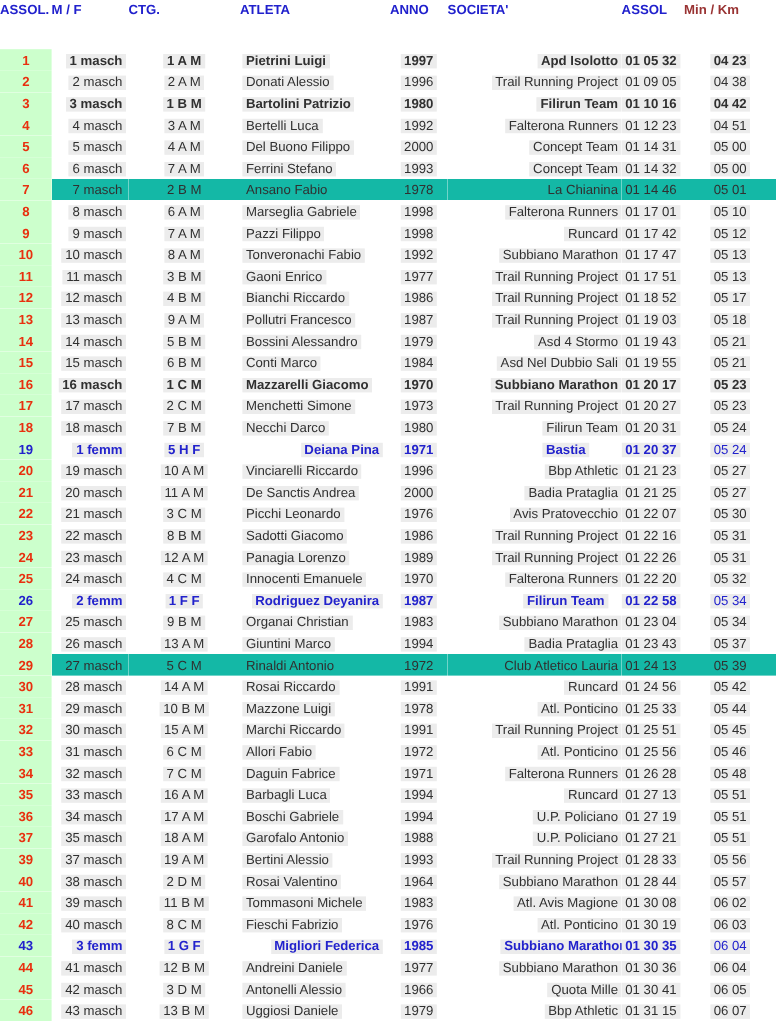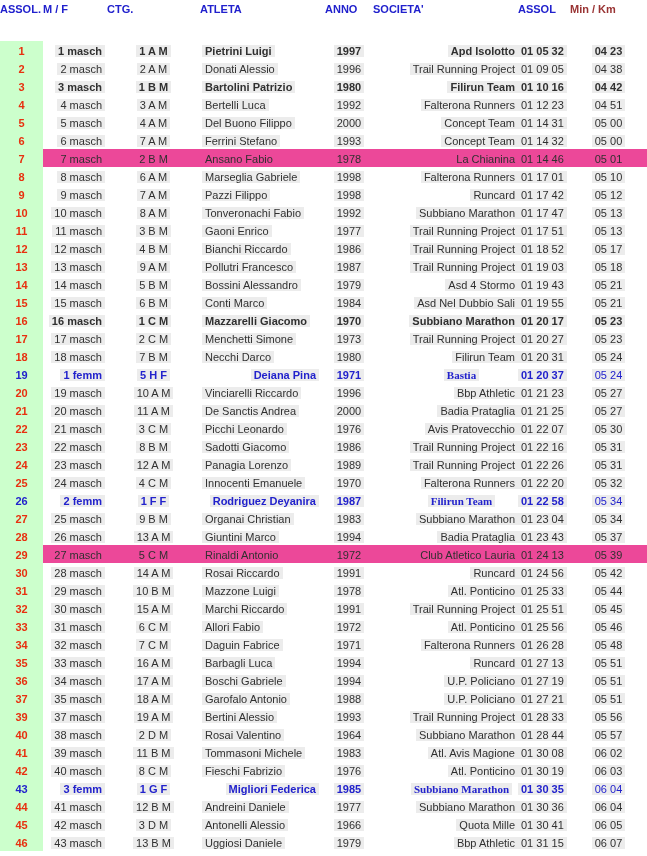--- a/index.html
+++ b/index.html
@@ -69,24 +69,24 @@
   
   tr.bold .cell { font-weight: bold; }
   tr.bold td.minkm .cell { font-weight: bold; }
 
   
   tr.femm .cell, tr.femm-bold .cell { color: #2222cc; }
   tr.femm-bold .cell { font-weight: bold; }
   tr.femm-bold td.minkm .cell { font-weight: normal; }
   tr.femm td.atleta, tr.femm-bold td.atleta { text-align: right; padding-right: 6px; }
   tr.femm td.societa, tr.femm-bold td.societa { text-align: center; padding-left: 0; }
-  tr.femm td.societa .cell, tr.femm-bold td.societa .cell { position: relative; left: 16px; font-family: Liberation Serif, serif; }
+  tr.femm td.societa .cell, tr.femm-bold td.societa .cell { position: relative; left: 26px; }
 
   
-  tr.yellow td { background: #ec4899; }
+  tr.yellow td { background: #14b8a6; }
   tr.yellow td.assol { background: #ccffcc; }
   tr.yellow .cell { background: transparent; }
 </style>
 </head>
 <body>
 
 <table>
   <colgroup>
     <col class="c-assol">
       <col class="c-mf">

